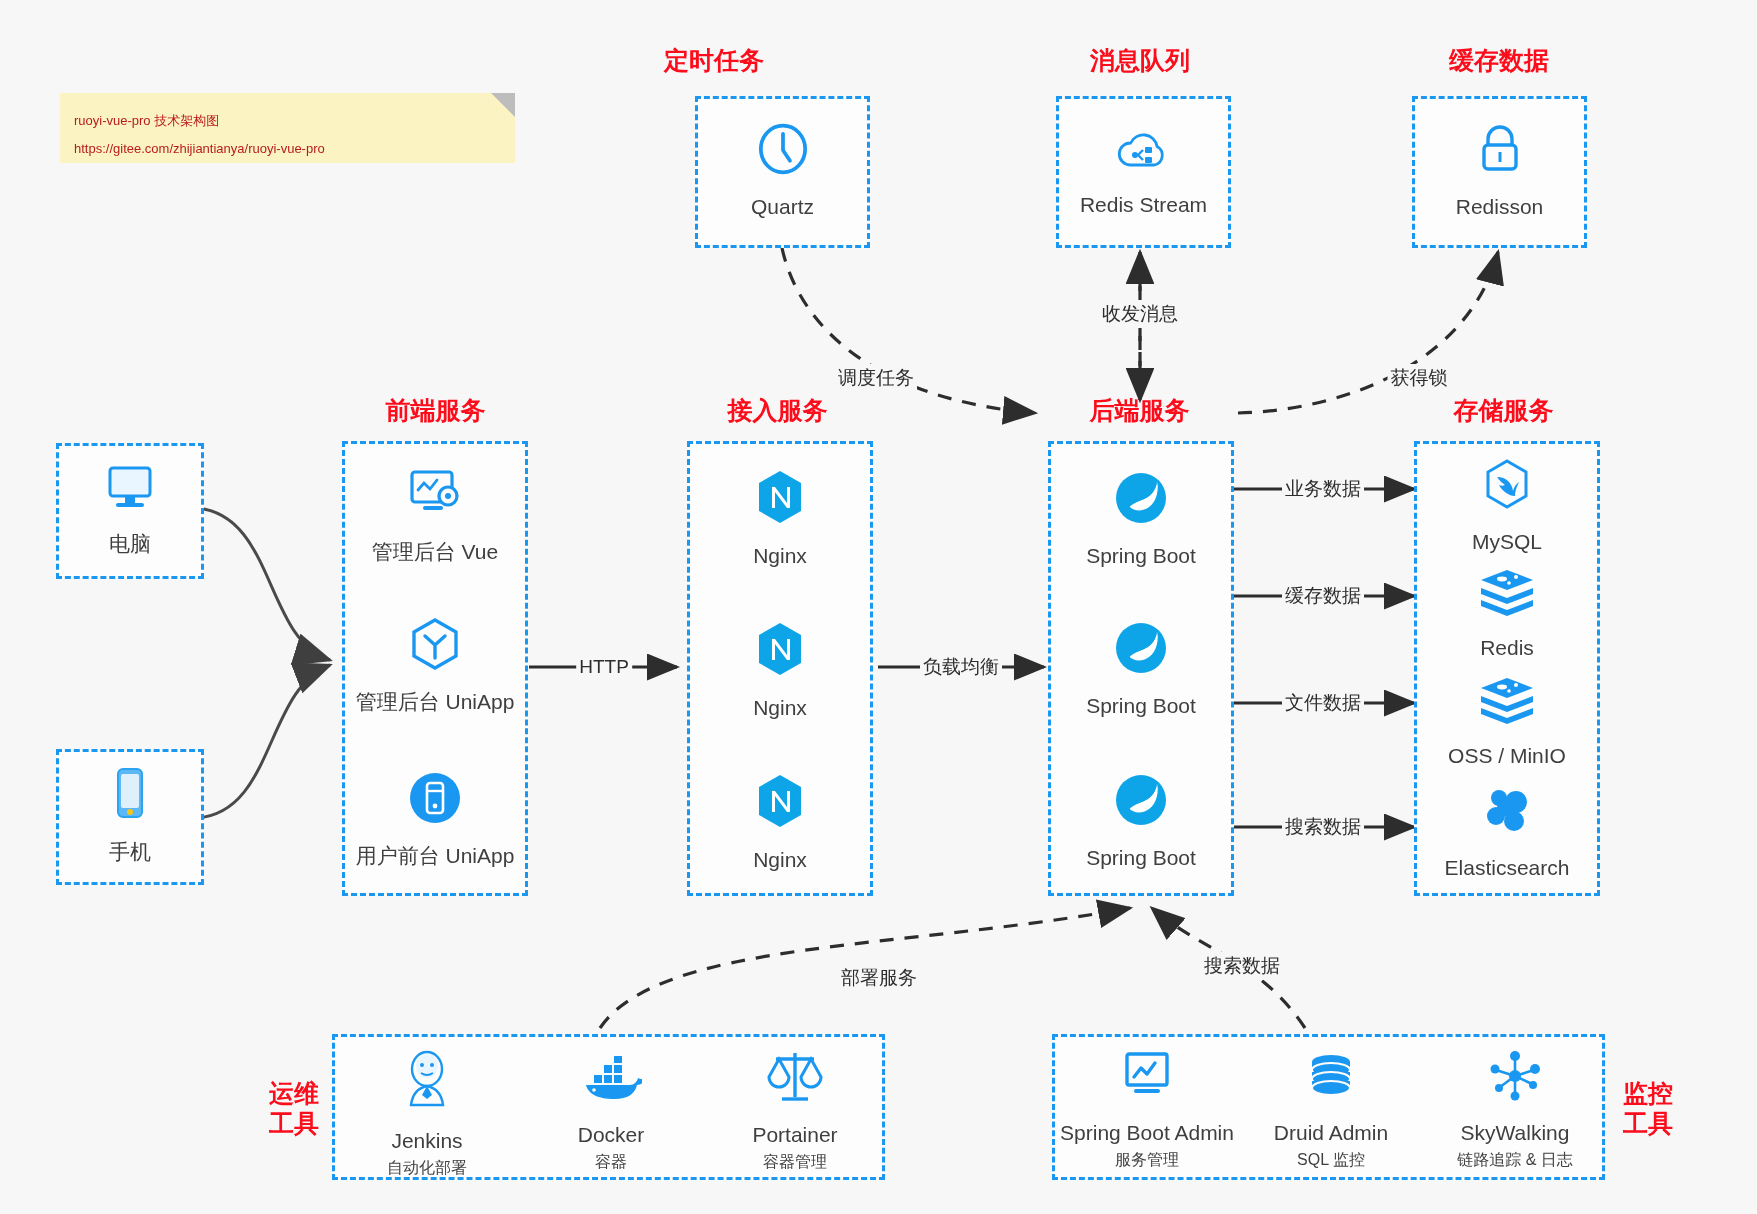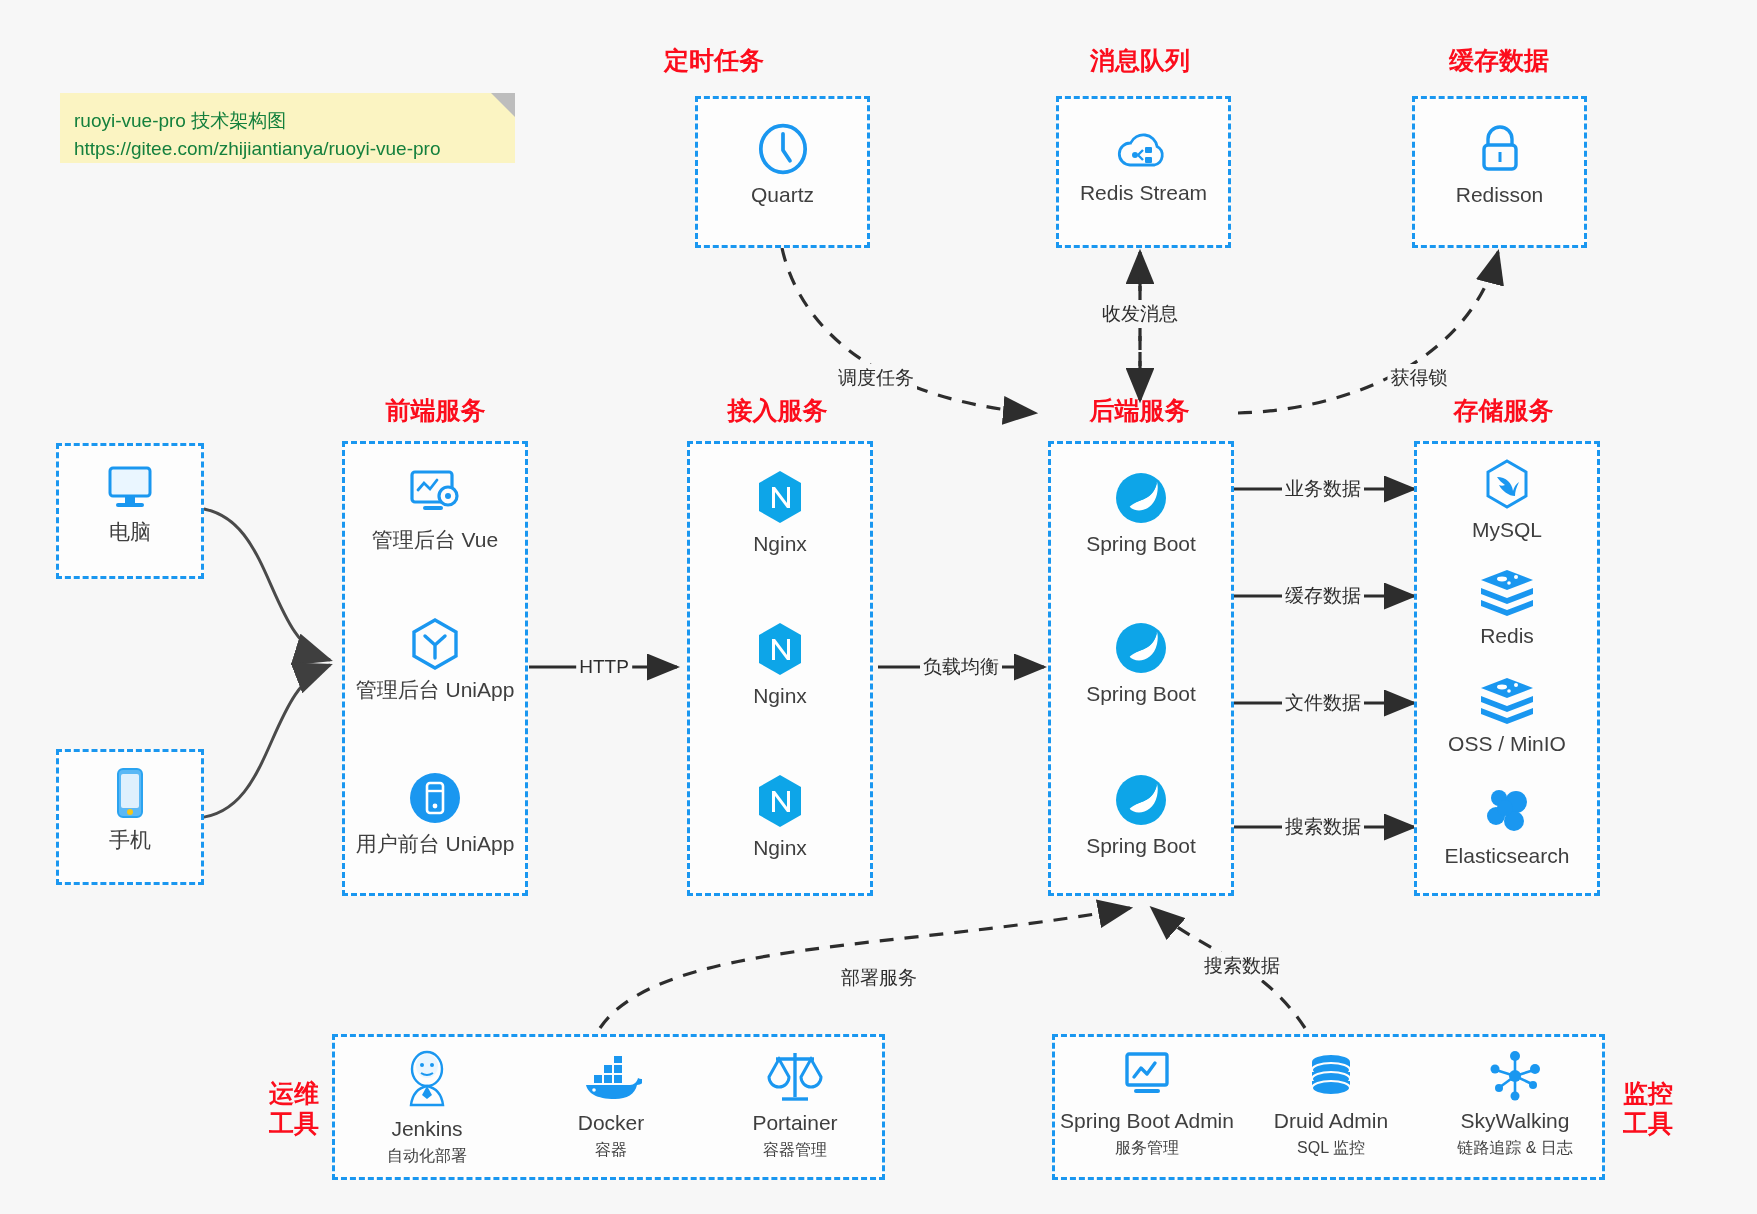--- a/index.html
+++ b/index.html
@@ -11,21 +11,21 @@
     position:relative;overflow:hidden;
     color:#3a3a3a;
   }
   #stage{position:absolute;inset:0;}
   svg.edges{position:absolute;left:0;top:0;width:1757px;height:1214px;pointer-events:none;}
 
   
   .note{
     position:absolute;left:60px;top:93px;width:455px;height:70px;
     background:#fbf4c2;
-    font-size:19px;line-height:28px;color:#15803d;
+    font-size:13px;line-height:28px;color:#b91c1c;
     padding:14px 0 0 14px;box-sizing:border-box;
     white-space:nowrap;
   }
   .note .fold{
     position:absolute;right:0;top:0;width:0;height:0;
     border-left:24px solid transparent;border-top:24px solid #bdbdbd;
   }
   .note .l{display:block;}
 
   
@@ -42,21 +42,21 @@
   }
   .grp-title.side{line-height:30px;}
 
   
   .node{
     position:absolute;width:100%;left:0;text-align:center;
   }
   .node .ico{display:block;margin:0 auto;}
   .node .lbl{
     display:block;font-size:21px;color:#3f3f3f;line-height:27px;
-    margin-top:0;white-space:nowrap;
+    margin-top:12px;white-space:nowrap;
   }
   .node .lbl2{
     display:block;font-size:16px;color:#3f3f3f;line-height:27px;white-space:nowrap;
   }
 
   
   .elabel{
     position:absolute;font-size:19px;color:#2d2d2d;
     background:#f7f7f7;padding:1px 3px;white-space:nowrap;
     transform:translate(-50%,-50%);

